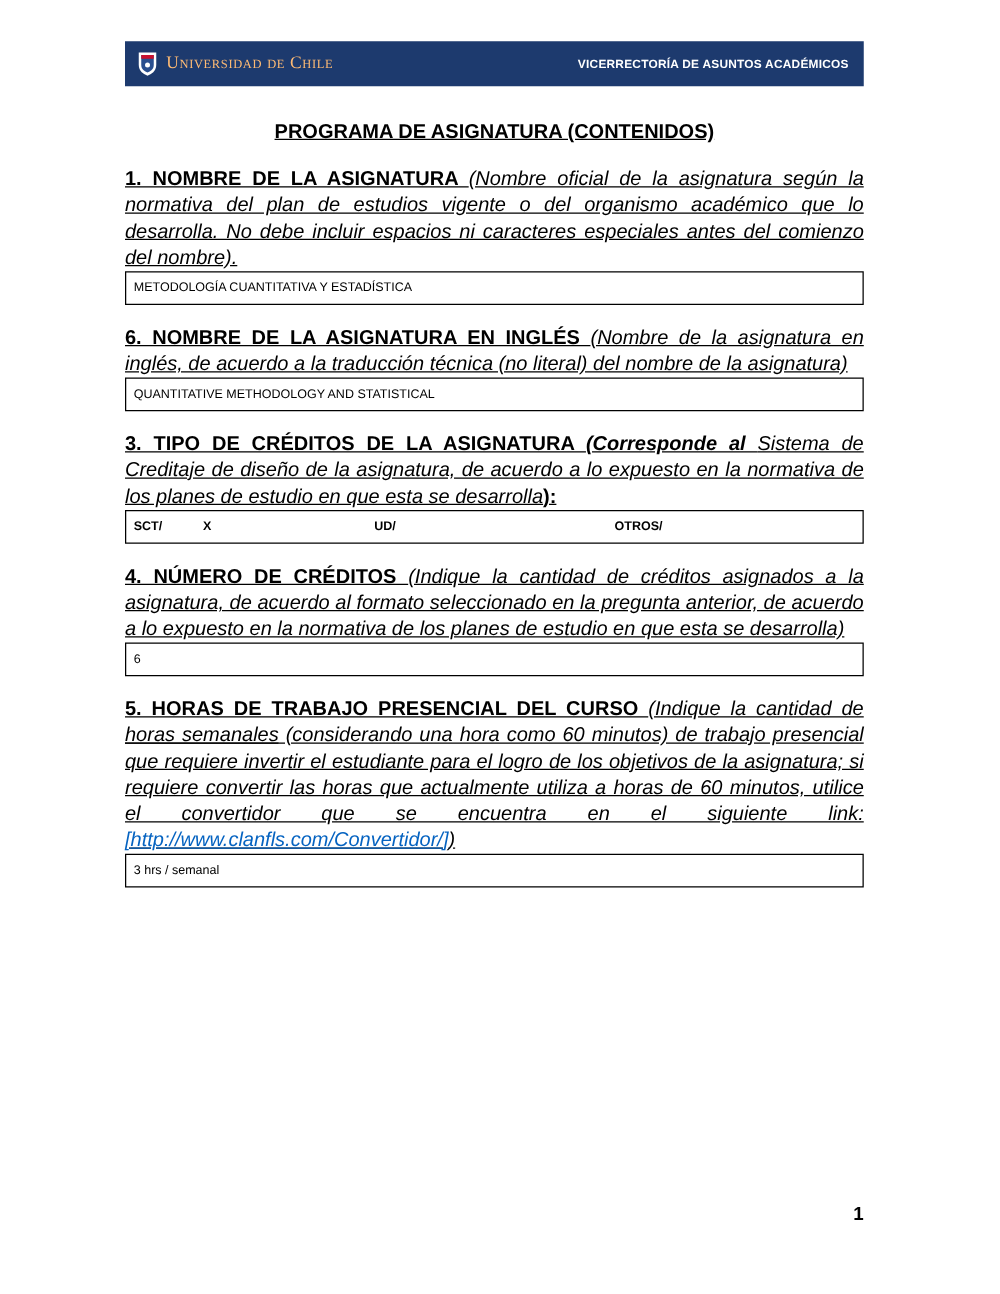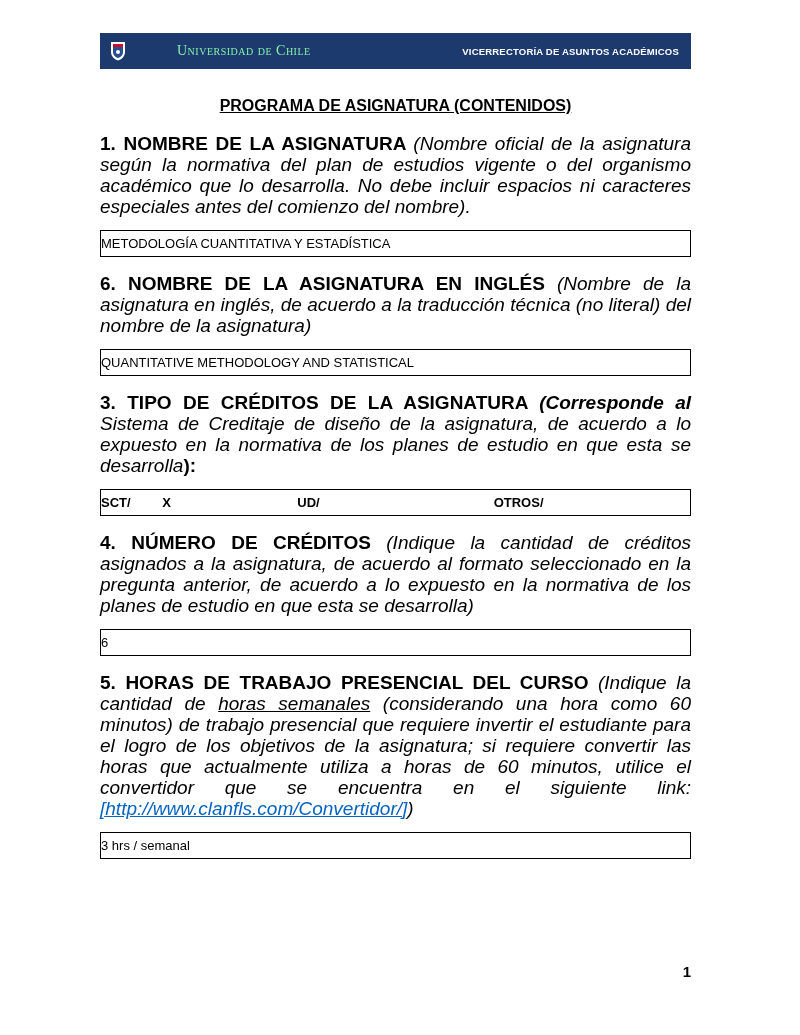--- a/index.html
+++ b/index.html
@@ -24,25 +24,24 @@
     align-items: center;
     justify-content: space-between;
     padding: 0 12px 0 10px;
     box-sizing: border-box;
   }
   .logo { display: flex; align-items: center; gap: 7px; }
   .shield { display: block; }
   .uni-name {
     font-family: "Liberation Serif", serif;
     font-variant: small-caps;
-    color: #86efac;
+    color: #fdba74;
     font-size: 14px;
     letter-spacing: 0.5px;
     white-space: nowrap;
-    margin-left: 44px;
   }
   .vra {
     color: #ffffff;
     font-size: 9.5px;
     font-weight: bold;
     letter-spacing: 0.2px;
     white-space: nowrap;
     margin-left: 36px;
   }
   
@@ -50,40 +49,40 @@
     margin-top: 26px;
     text-align: center;
     font-weight: bold;
     font-size: 16px;
     line-height: 22px;
   }
   .doc-title div { text-decoration: underline; }
   
   .para {
     margin: 16px 0 0 0;
-    font-size: 19px;
+    font-size: 16px;
     line-height: 21px;
     text-align: justify;
+    text-decoration: underline;
   }
   .lbl { font-weight: bold; }
   .desc { font-style: italic; }
   .desc-bold { font-style: italic; font-weight: bold; }
   .desc-underline { font-style: italic; text-decoration: underline; }
   .link {
     font-style: italic;
     color: #0563c1;
     text-decoration: underline;
     cursor: pointer;
   }
   
   .answer-box {
-    margin-top: 13px;
     border: 1.5px solid #000;
-    padding: 2px 0;
-    font-size: 13px;
+    padding: 2px 6px;
+    font-size: 10px;
     line-height: 21px;
     min-height: 21px;
     box-sizing: border-box;
   }
   .credits-box { display: flex; }
   .credit-group { flex: 1 1 33.33%; display: flex; text-align: center; }
   .credit-value { margin-left: 26px; min-width: 20px; }
   
   .page-number {
     position: absolute;

